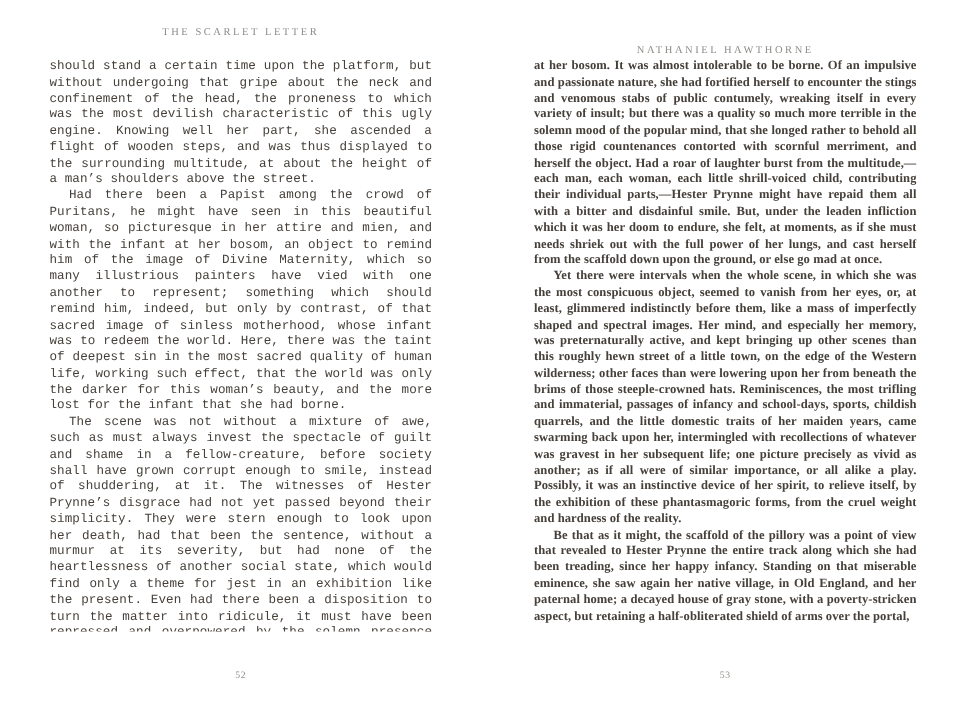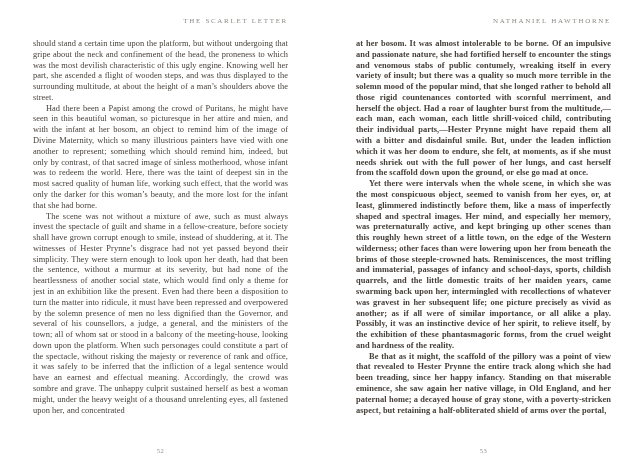--- a/index.html
+++ b/index.html
@@ -21,42 +21,42 @@
     position: absolute;
     top: 0;
     width: 320px;
     height: 471px;
   }
   .page.left  { left: 0; }
   .page.right { left: 320px; }
   .running-header {
     position: absolute;
     top: 17px;
-    text-align: right;
+    text-align: center;
     font-size: 7px;
     letter-spacing: 1.7px;
     color: #8f8c88;
     font-weight: normal;
     white-space: nowrap;
   }
   .page.left  .running-header { left: 33px;  width: 255px; }
-  .page.right .running-header { left: 36px;  width: 255px; }
+  .page.right .running-header { left: 36px;  width: 255px; margin-top: 12px; }
   .page-body {
     position: absolute;
     top: 39px;
     width: 255px;
     height: 382px;
     overflow: hidden;
     text-align: justify;
     font-size: 8.4px;
     line-height: 10.78px;
     color: #46403a;
     letter-spacing: 0.05px;
   }
-  .page.left  .page-body { left: 33px; }
+  .page.left  .page-body { left: 33px; font-family: Liberation Mono, monospace; }
   .page.right .page-body { left: 36px; font-weight: bold; }
   .page-body p { margin: 0; padding: 0; }
   .page-body p.indent { text-indent: 13px; }
   .folio {
     position: absolute;
     bottom: 17px;
     text-align: center;
     font-size: 6.5px;
     color: #939089;
     letter-spacing: 0.5px;

